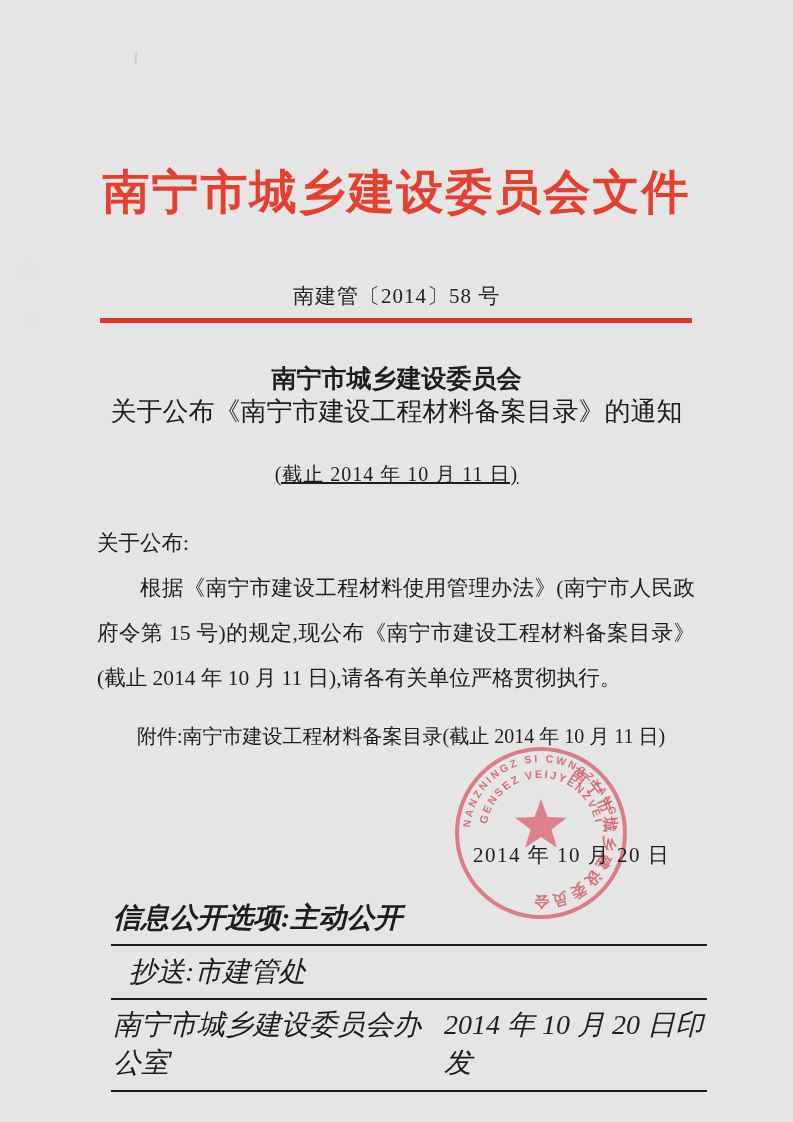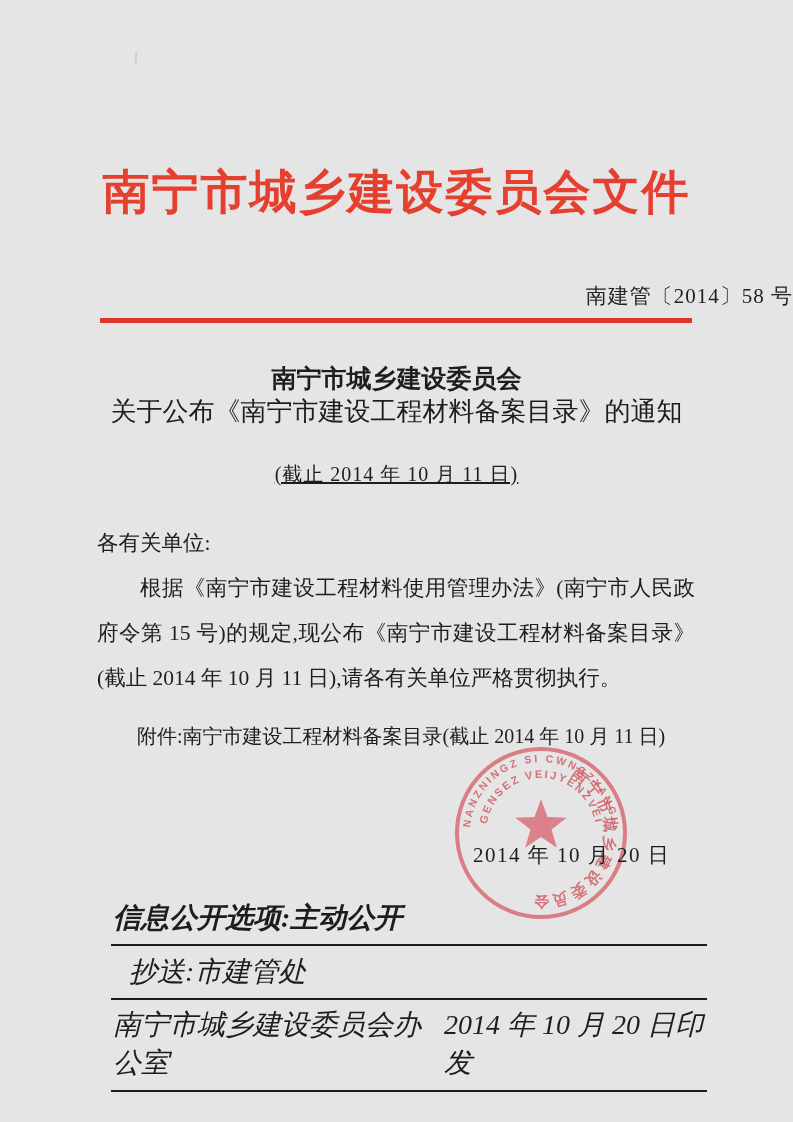--- a/index.html
+++ b/index.html
@@ -8,21 +8,21 @@
     background:#e5e5e5; overflow:hidden;
     font-family:"Liberation Serif","DejaVu Serif",serif; color:#1d1d1d;
   }
   .org-title {
     position:absolute; top:156px; left:0; width:100%;
     text-align:center; font-size:47px; font-weight:bold;
     color:#e5402f; letter-spacing:2px; line-height:72px; white-space:nowrap;
   }
   .doc-number {
     position:absolute; top:282px; left:0; width:100%;
-    text-align:right; font-size:21px; letter-spacing:1px; color:#222;
+    text-align:center; font-size:21px; letter-spacing:1px; color:#222;
   }
   .red-rule {
     position:absolute; top:318px; left:100px; width:592px; height:5px;
     background:#dd372b;
   }
   .subject { position:absolute; top:362px; left:0; width:100%; text-align:center; }
   .subject-line1 { font-size:25px; font-weight:bold; line-height:33px; }
   .subject-line2 { font-size:26px; font-weight:normal; line-height:33px; }
   .cutoff-note {
     position:absolute; top:461px; left:0; width:100%;
@@ -76,21 +76,21 @@
   <div class="red-rule"></div>
 
   <div class="subject">
     <div class="subject-line1">南宁市城乡建设委员会</div>
     <div class="subject-line2">关于公布《南宁市建设工程材料备案目录》的通知</div>
   </div>
 
   <div class="cutoff-note">(截止 2014 年 10 月 11 日)</div>
 
   <div class="body-block">
-    <p class="salutation">各有关单位:</p>
+    <p class="salutation">关于公布:</p>
     <p class="paragraph">根据《南宁市建设工程材料使用管理办法》(南宁市人民政府令第 15 号)的规定,现公布《南宁市建设工程材料备案目录》(截止 2014 年 10 月 11 日),请各有关单位严格贯彻执行。</p>
   </div>
 
   <p class="attachment">附件:南宁市建设工程材料备案目录(截止 2014 年 10 月 11 日)</p>
 
   <svg class="seal" viewBox="0 0 190 190" xmlns="http://www.w3.org/2000/svg">
     <defs>
       <path id="ringOuterText" d="M 24,95 A 71,71 0 1 1 166,95 A 71,71 0 1 1 24,95"></path>
       <path id="ringInnerText" d="M 40,95 A 55,55 0 1 1 150,95 A 55,55 0 1 1 40,95"></path>
       <path id="ringChinese" d="M 31,95 A 64,64 0 1 1 159,95 A 64,64 0 1 1 31,95"></path>

